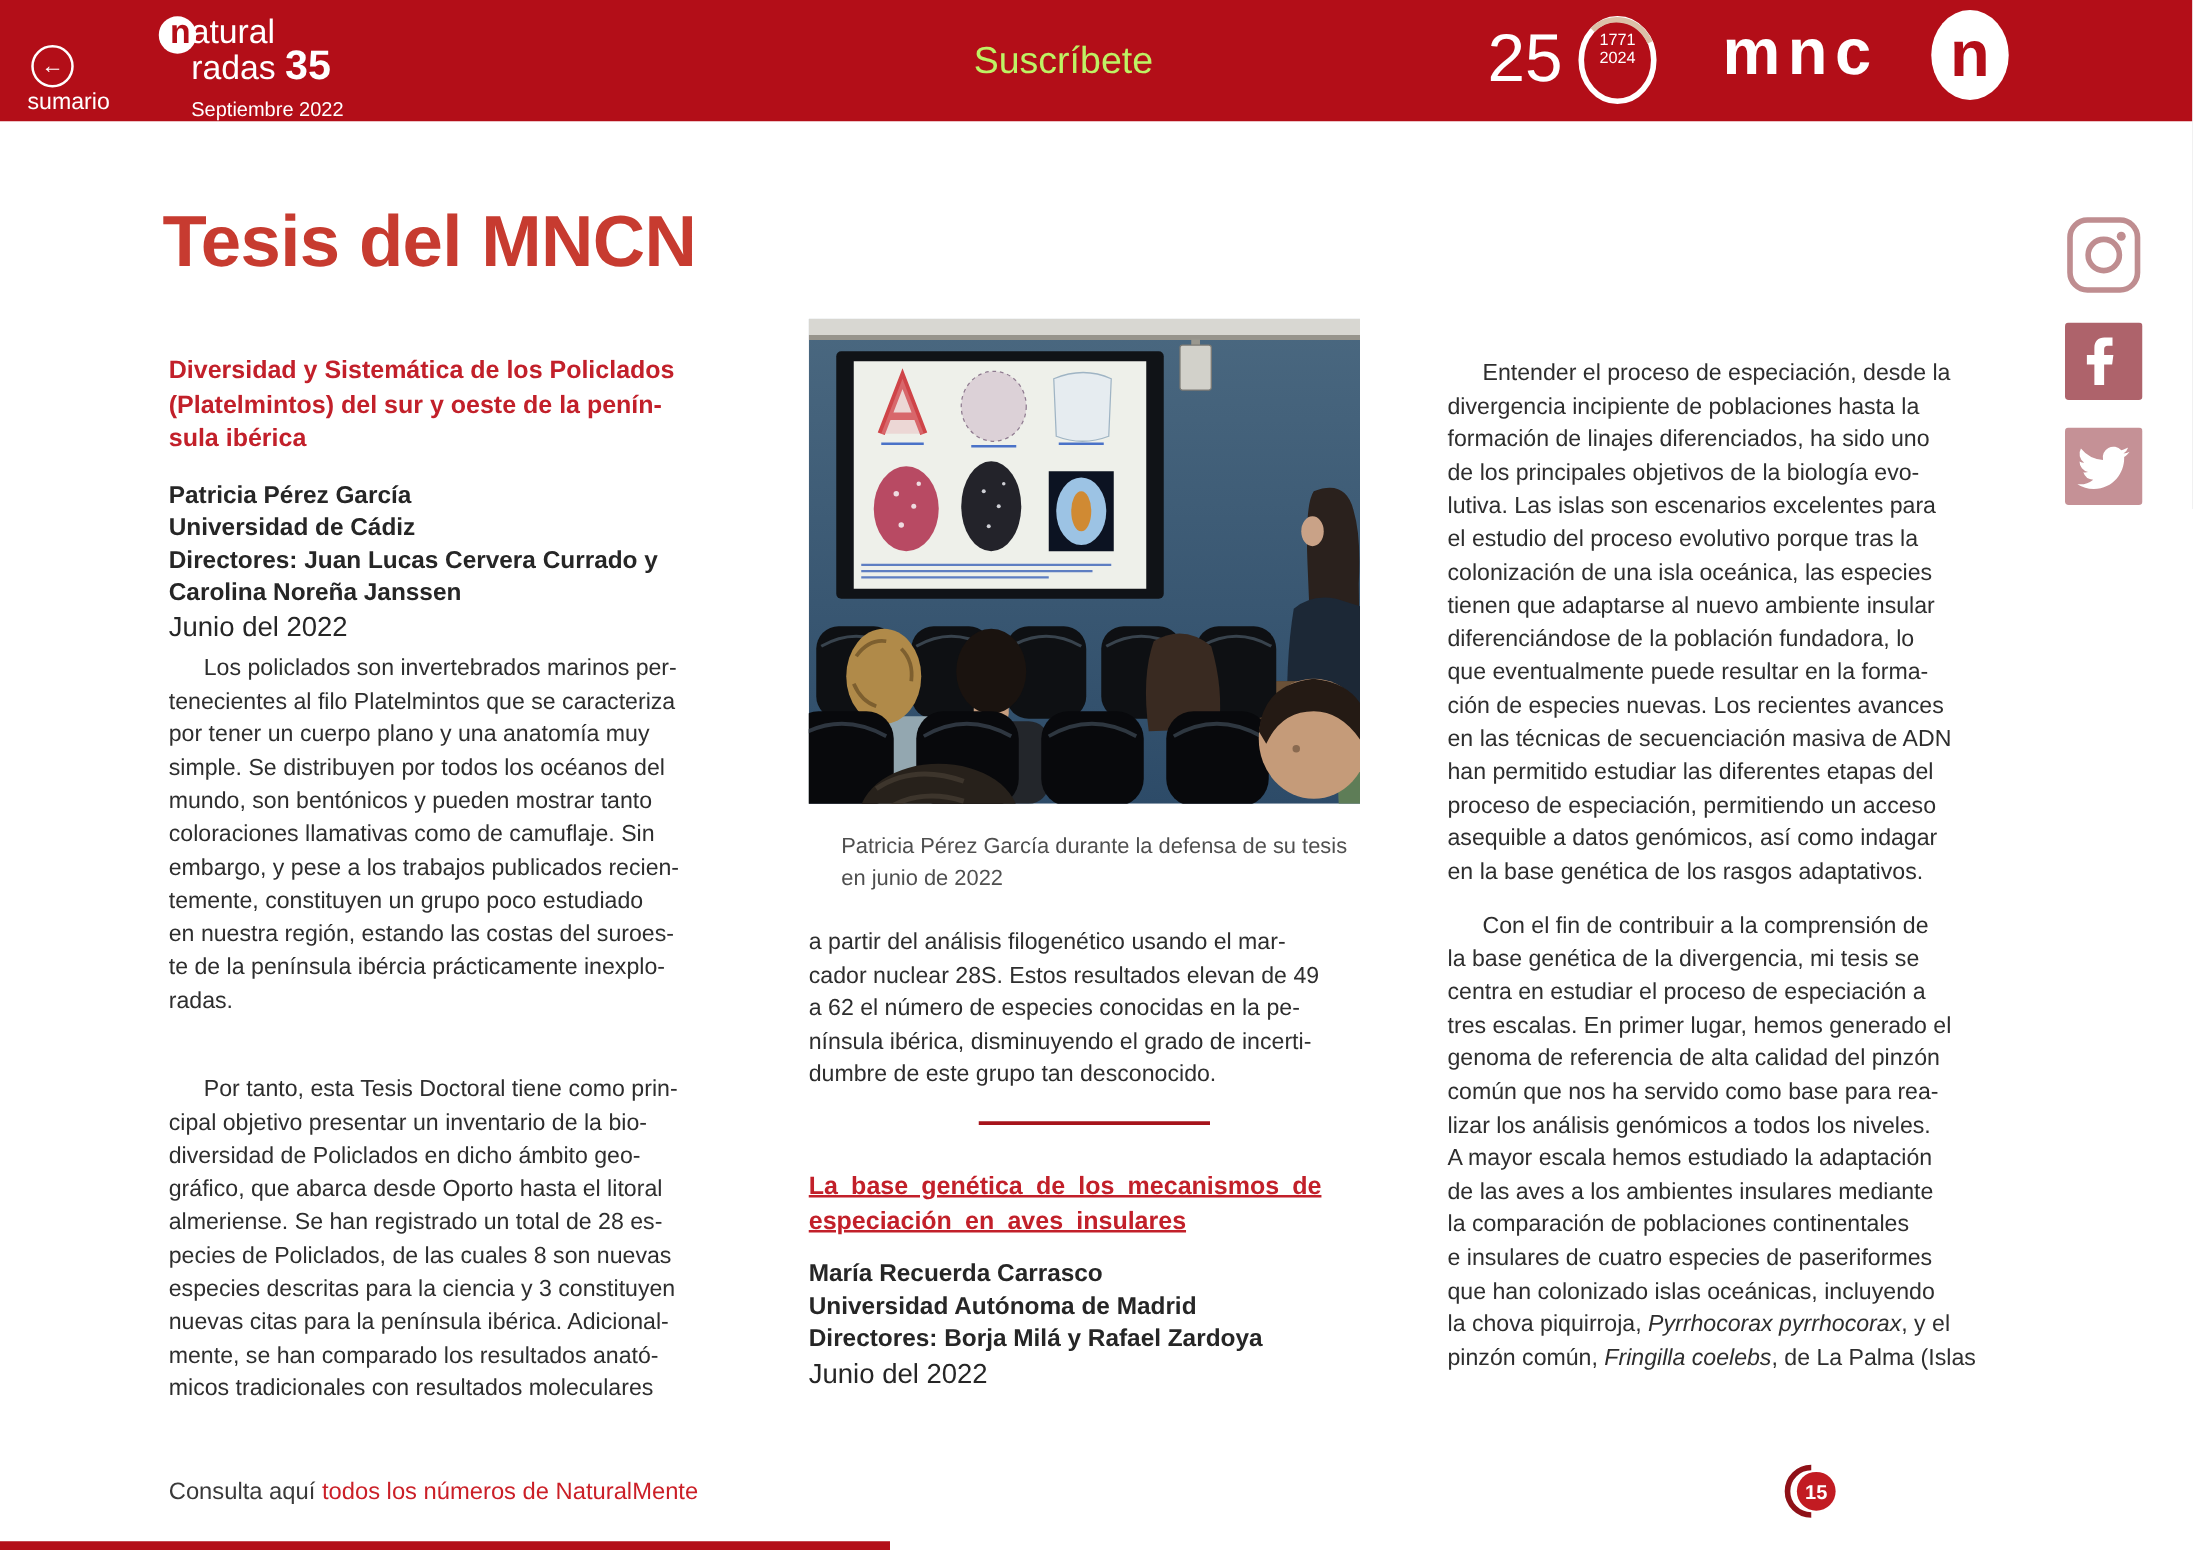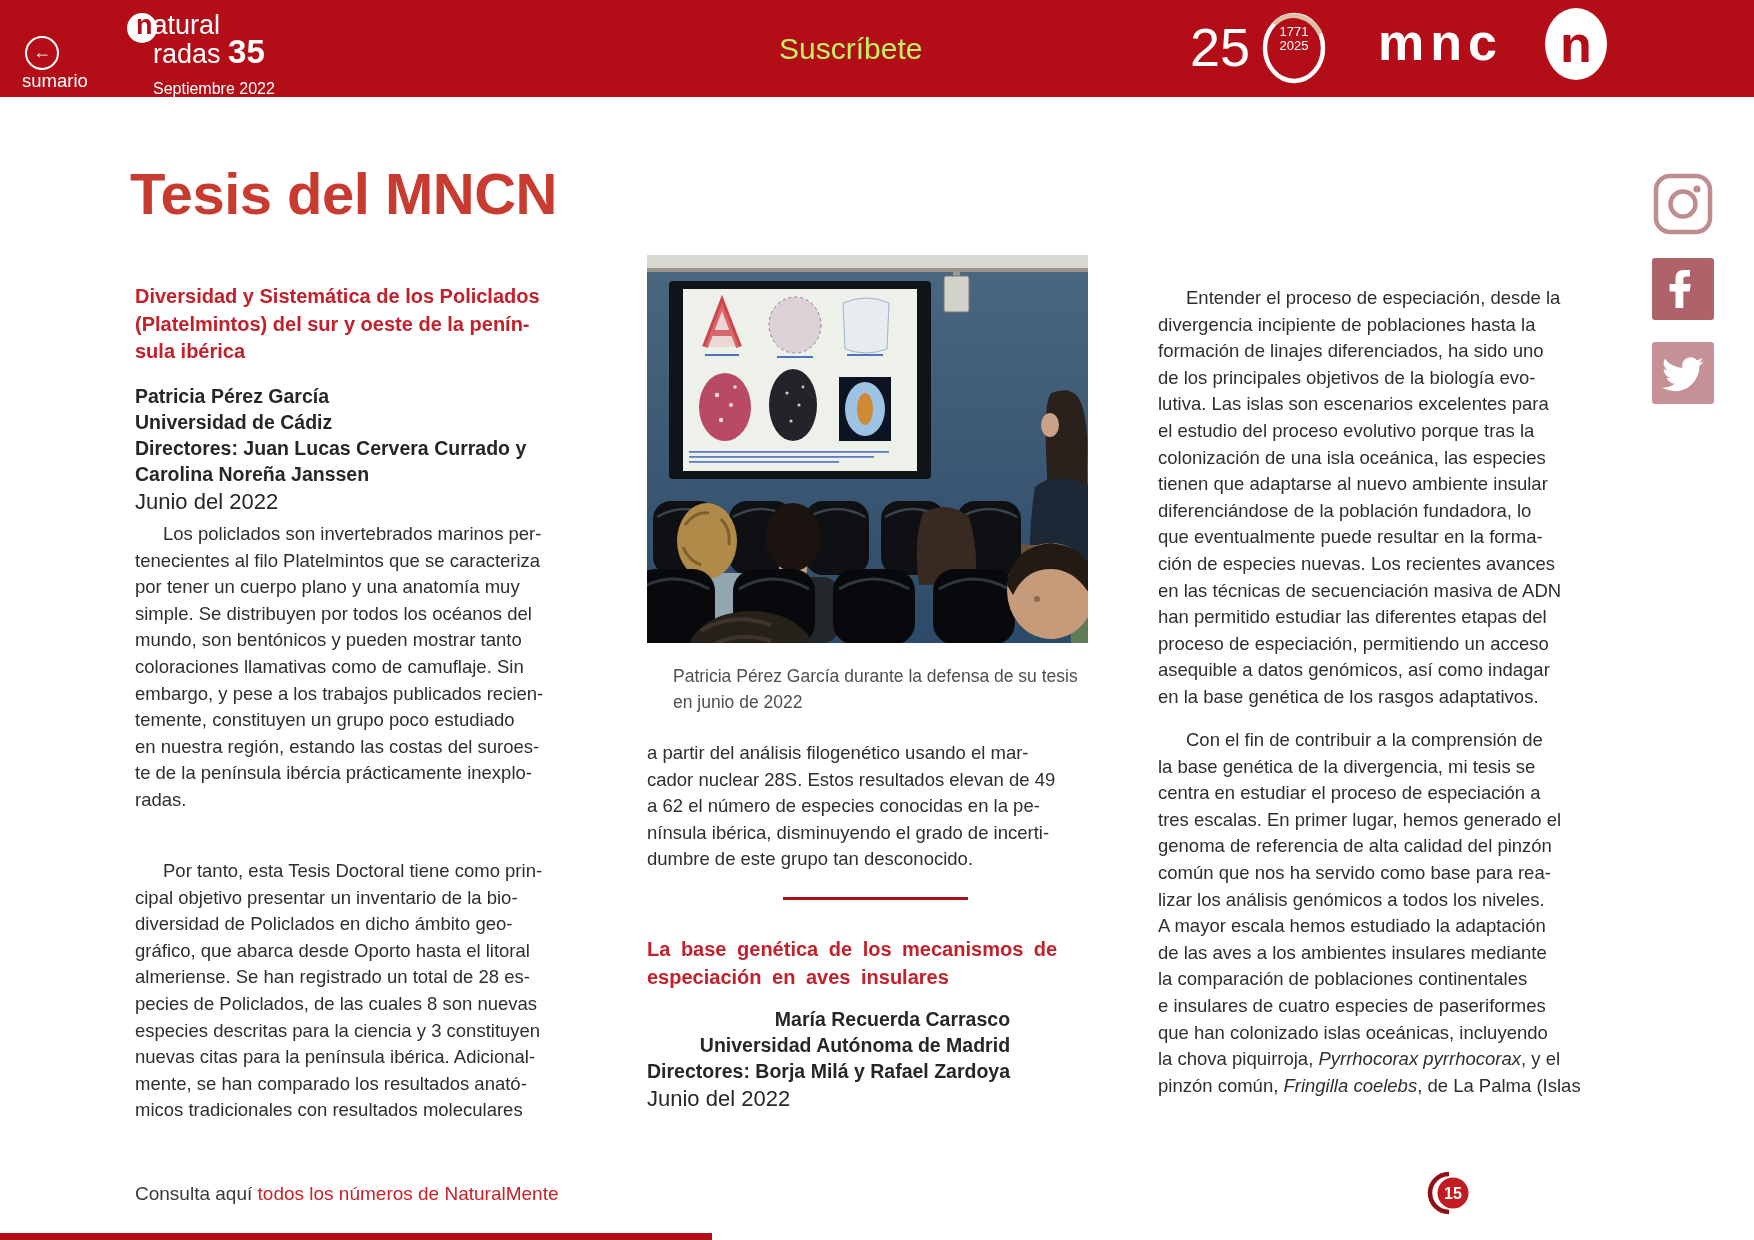--- a/index.html
+++ b/index.html
@@ -35,21 +35,21 @@
   .social .sicon{display:block;margin-bottom:22px;cursor:pointer;}
   
   .h-red{position:absolute;color:#c2202a;font-weight:bold;font-size:20px;line-height:27.5px;white-space:pre;}
   .authors{position:absolute;font-weight:bold;font-size:19.5px;line-height:26px;color:#262626;white-space:pre;}
   .date-line{position:absolute;font-size:22px;color:#262626;}
   .body-para{position:absolute;font-size:18.5px;line-height:26.6px;color:#2e2e2e;white-space:pre;}
   .indent{text-indent:28px;}
   .caption{position:absolute;left:652px;top:663px;font-size:17.5px;line-height:26px;
            color:#4f4f4f;white-space:pre;margin-left:21px;}
   .divider{position:absolute;left:783px;top:897px;width:185px;height:3px;background:#a6131b;}
-  .heading2{word-spacing:5px;}
+  .heading2{word-spacing:5px;text-decoration:underline;}
   
   .photo{position:absolute;left:647px;top:255px;width:441px;height:388px;}
   
   .consulta{position:absolute;left:135px;top:1183px;font-size:19px;color:#3a3a3a;text-align:right;}
   .consulta .red{color:#cb1f27;cursor:pointer;}
   .badge{position:absolute;left:1426px;top:1170px;}
   .bottom-strip{position:absolute;left:0;top:1233px;width:712px;height:7px;background:#b30e18;}
 </style>
 </head>
 <body>
@@ -70,21 +70,21 @@
     </div>
 
     <div class="subscribe">Suscríbete</div>
 
     <div class="logo250">
       <div class="num25">25</div>
       <svg class="ring-svg" width="68" height="76">
         <ellipse cx="34" cy="38" rx="29" ry="33" fill="none" stroke="#ffffff" stroke-width="4.5"></ellipse>
         <path d="M14 14 A 30 34 0 0 1 60 24" stroke="#dcc0a8" stroke-width="4.5" fill="none"></path>
       </svg>
-      <div class="ring-years"><span>1771</span><br><span>2025</span></div>
+      <div class="ring-years"><span>1771</span><br><span>2024</span></div>
       <div class="mnc">mnc</div>
       <div class="brand-oval"></div>
       <div class="brand-n">n</div>
     </div>
   </div>
 
   <div class="page-title">Tesis del MNCN</div>
 
   <div class="social">
     <svg class="sicon" width="62" height="64">
@@ -232,21 +232,21 @@
   <div class="body-para" style="left:647px;top:740px;width:441px;">a partir del análisis filogenético usando el mar-
 cador nuclear 28S. Estos resultados elevan de 49
 a 62 el número de especies conocidas en la pe-
 nínsula ibérica, disminuyendo el grado de incerti-
 dumbre de este grupo tan desconocido.</div>
 
   <div class="divider"></div>
 
   <div class="h-red heading2" style="left:647px;top:936px;width:441px;">La base genética de los mecanismos de
 especiación en aves insulares</div>
-  <div class="authors" style="left:647px;top:1006px;text-align:right;">María Recuerda Carrasco
+  <div class="authors" style="left:647px;top:1006px;">María Recuerda Carrasco
 Universidad Autónoma de Madrid
 Directores: Borja Milá y Rafael Zardoya</div>
   <div class="date-line" style="left:647px;top:1086px;">Junio del 2022</div>
 
   <div class="body-para indent" style="left:1158px;top:285px;width:456px;">Entender el proceso de especiación, desde la
 divergencia incipiente de poblaciones hasta la
 formación de linajes diferenciados, ha sido uno
 de los principales objetivos de la biología evo-
 lutiva. Las islas son escenarios excelentes para
 el estudio del proceso evolutivo porque tras la

